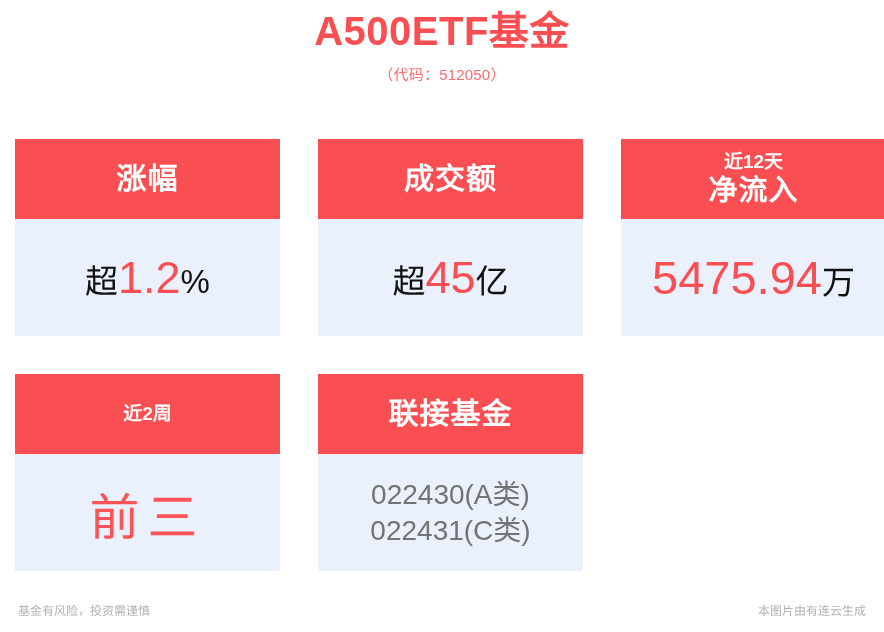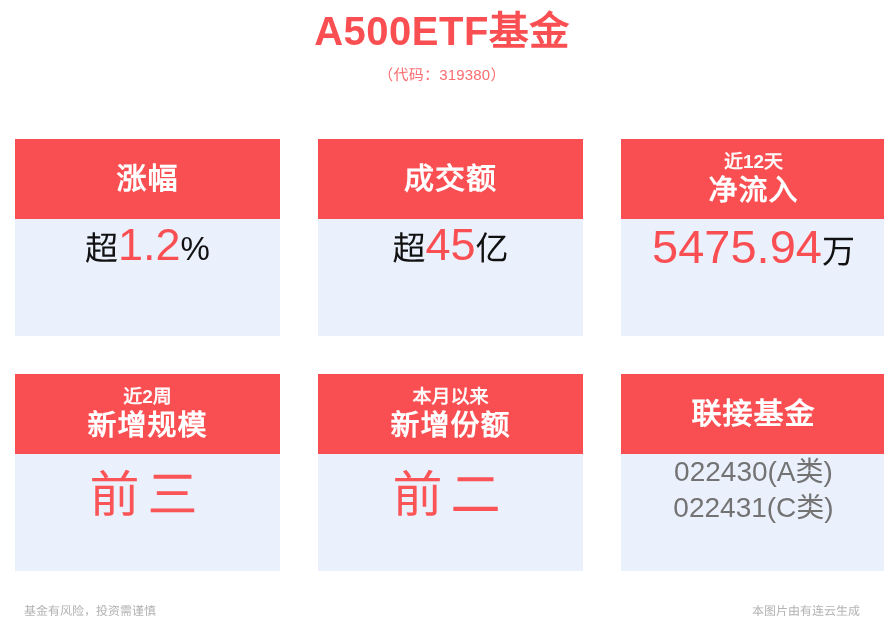--- a/index.html
+++ b/index.html
@@ -87,21 +87,21 @@
   .card-header.single .card-header-main {
     font-size: 30px;
   }
 
   .card-body {
     flex: 1 1 auto;
     background: #ebf0fd;
     display: flex;
     flex-direction: column;
     align-items: center;
-    justify-content: flex-start;
+    justify-content: center;
     text-align: center;
     box-sizing: border-box;
     padding: 0 6px;
   }
 
   .value-line {
     display: block;
     white-space: nowrap;
   }
   .v-prefix,
@@ -136,32 +136,32 @@
   }
 
   
   .page-footer {
     position: absolute;
     left: 0;
     right: 0;
     bottom: 14px;
     display: flex;
     justify-content: space-between;
-    padding: 0 24px;
+    padding: 0 18px;
     font-size: 12px;
     color: #b3b3b3;
   }
   .footer-note { white-space: nowrap; }
 </style>
 </head>
 <body>
 
 <div class="page-header">
   <h1 class="page-title">A500ETF基金</h1>
-  <div class="page-subtitle">（代码：319380）</div>
+  <div class="page-subtitle">（代码：512050）</div>
 </div>
 
 <div class="card-grid">
 
   <div class="metric-card">
     <div class="card-header single">
 
       <div class="card-header-main">涨幅</div>
     </div>
     <div class="card-body">
@@ -191,36 +191,26 @@
     <div class="card-body">
       <span class="value-line">
         <span class="v-prefix"></span><span class="v-number big">5475.94</span><span class="v-suffix">万</span>
       </span>
     </div>
   </div>
 
   <div class="metric-card">
     <div class="card-header">
       <div class="card-header-sub">近2周</div>
-      <div class="card-header-main">新增规模</div>
     </div>
     <div class="card-body">
       <span class="v-text-red">前三</span>
     </div>
   </div>
 
-  <div class="metric-card">
-    <div class="card-header">
-      <div class="card-header-sub">本月以来</div>
-      <div class="card-header-main">新增份额</div>
-    </div>
-    <div class="card-body">
-      <span class="v-text-red">前二</span>
-    </div>
-  </div>
 
   <div class="metric-card">
     <div class="card-header single">
 
       <div class="card-header-main">联接基金</div>
     </div>
     <div class="card-body">
       <span class="v-code">022430(A类)</span>
       <span class="v-code">022431(C类)</span>
     </div>

